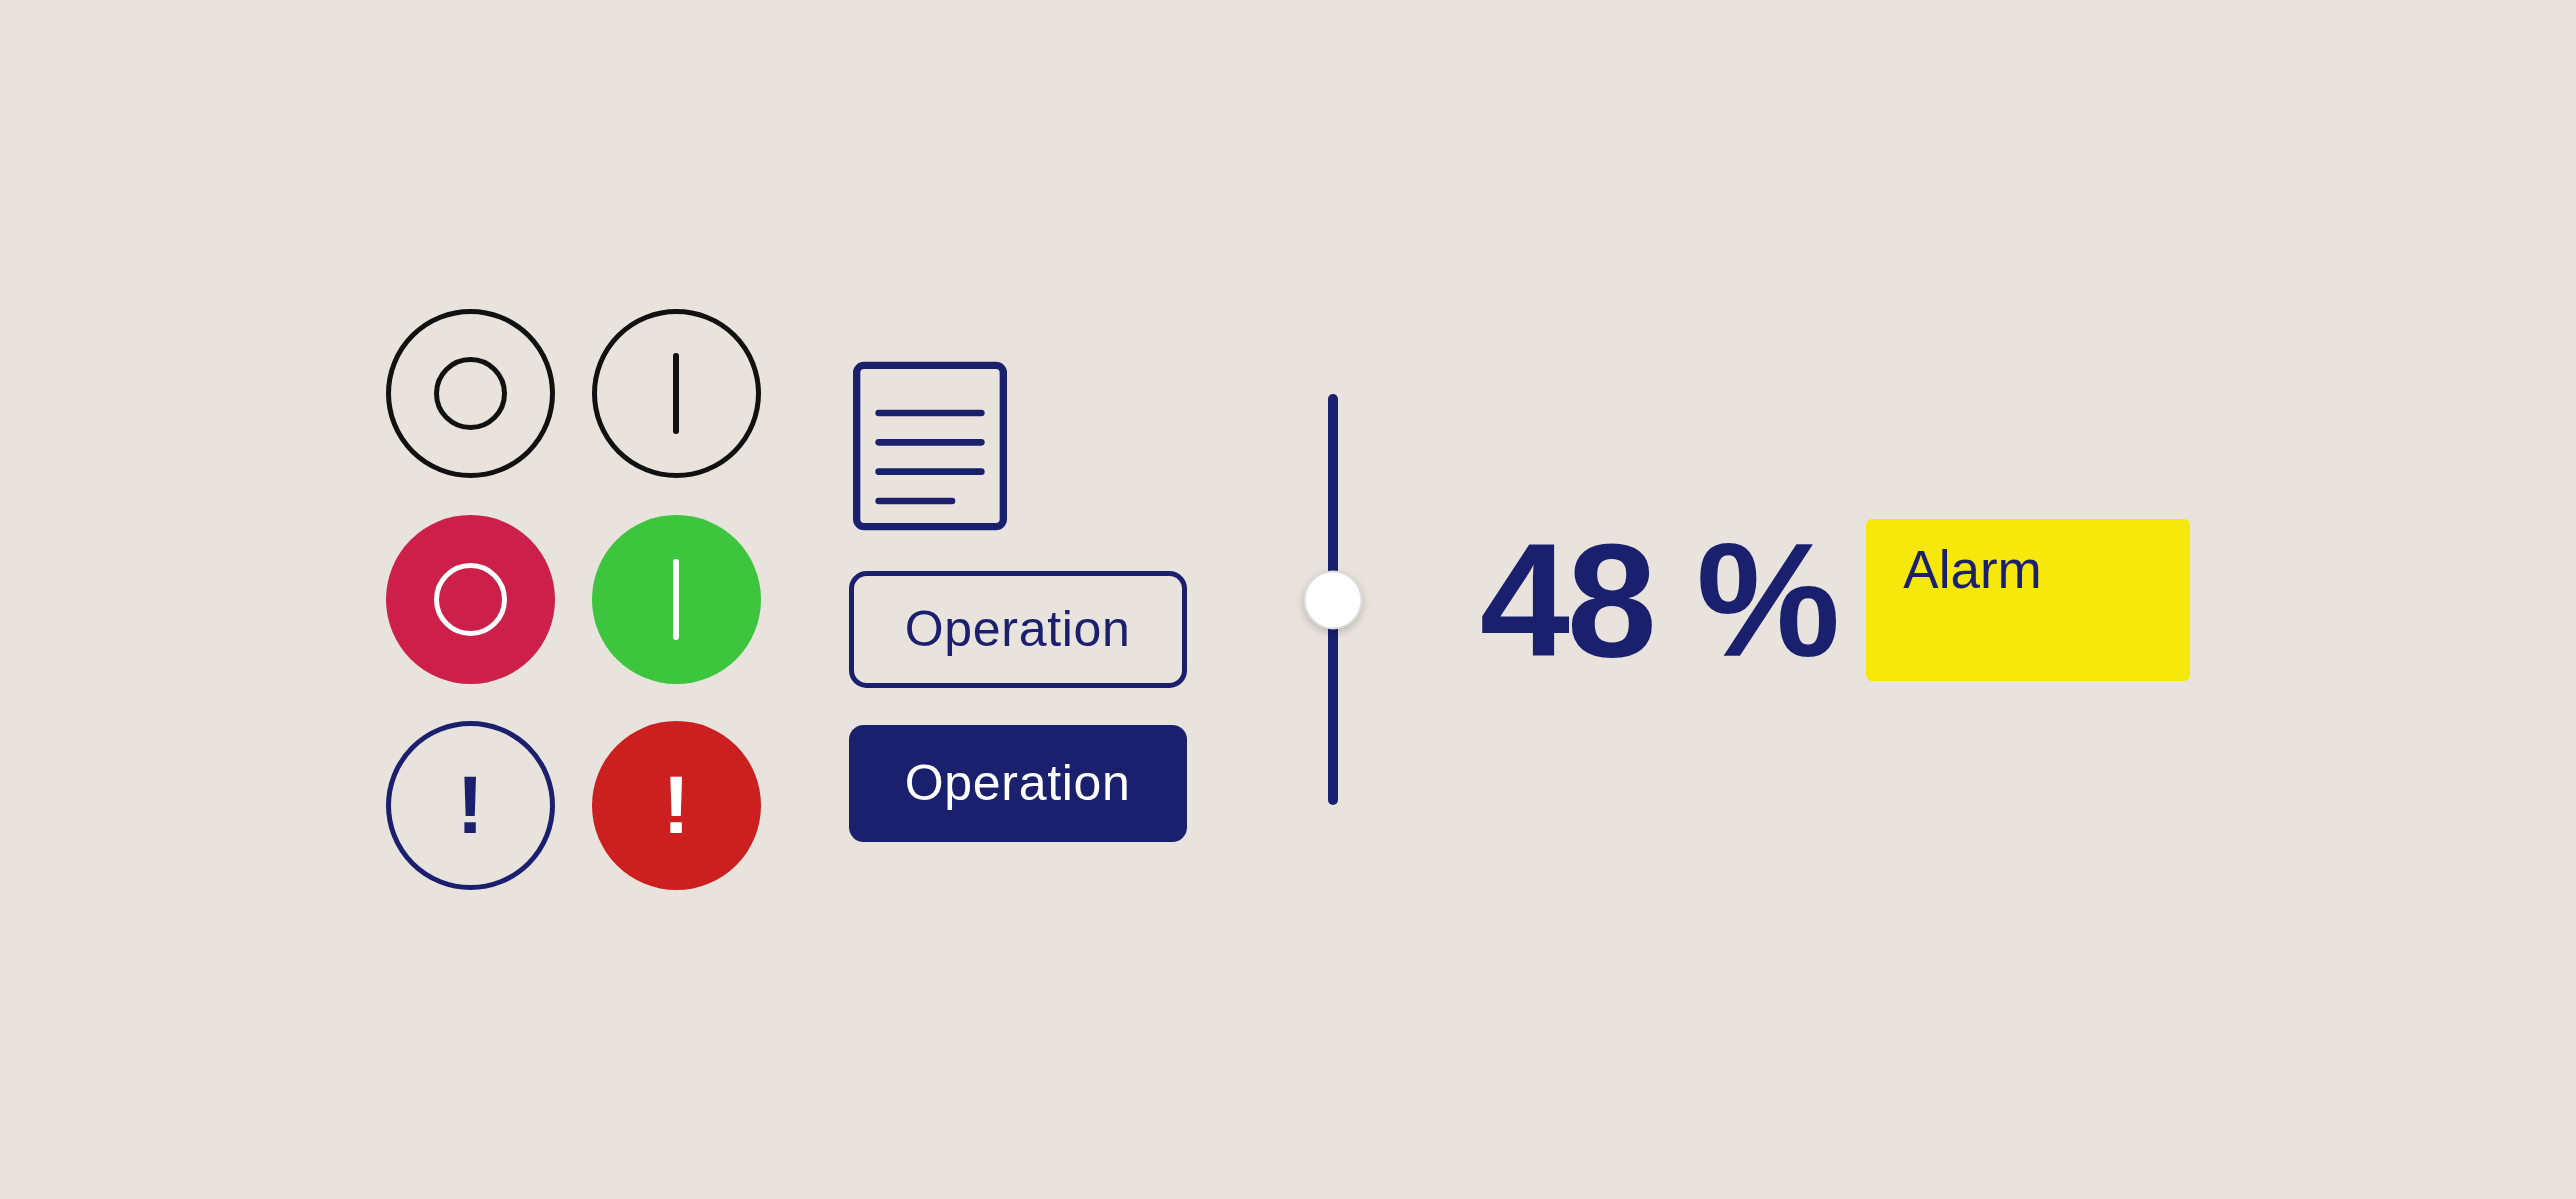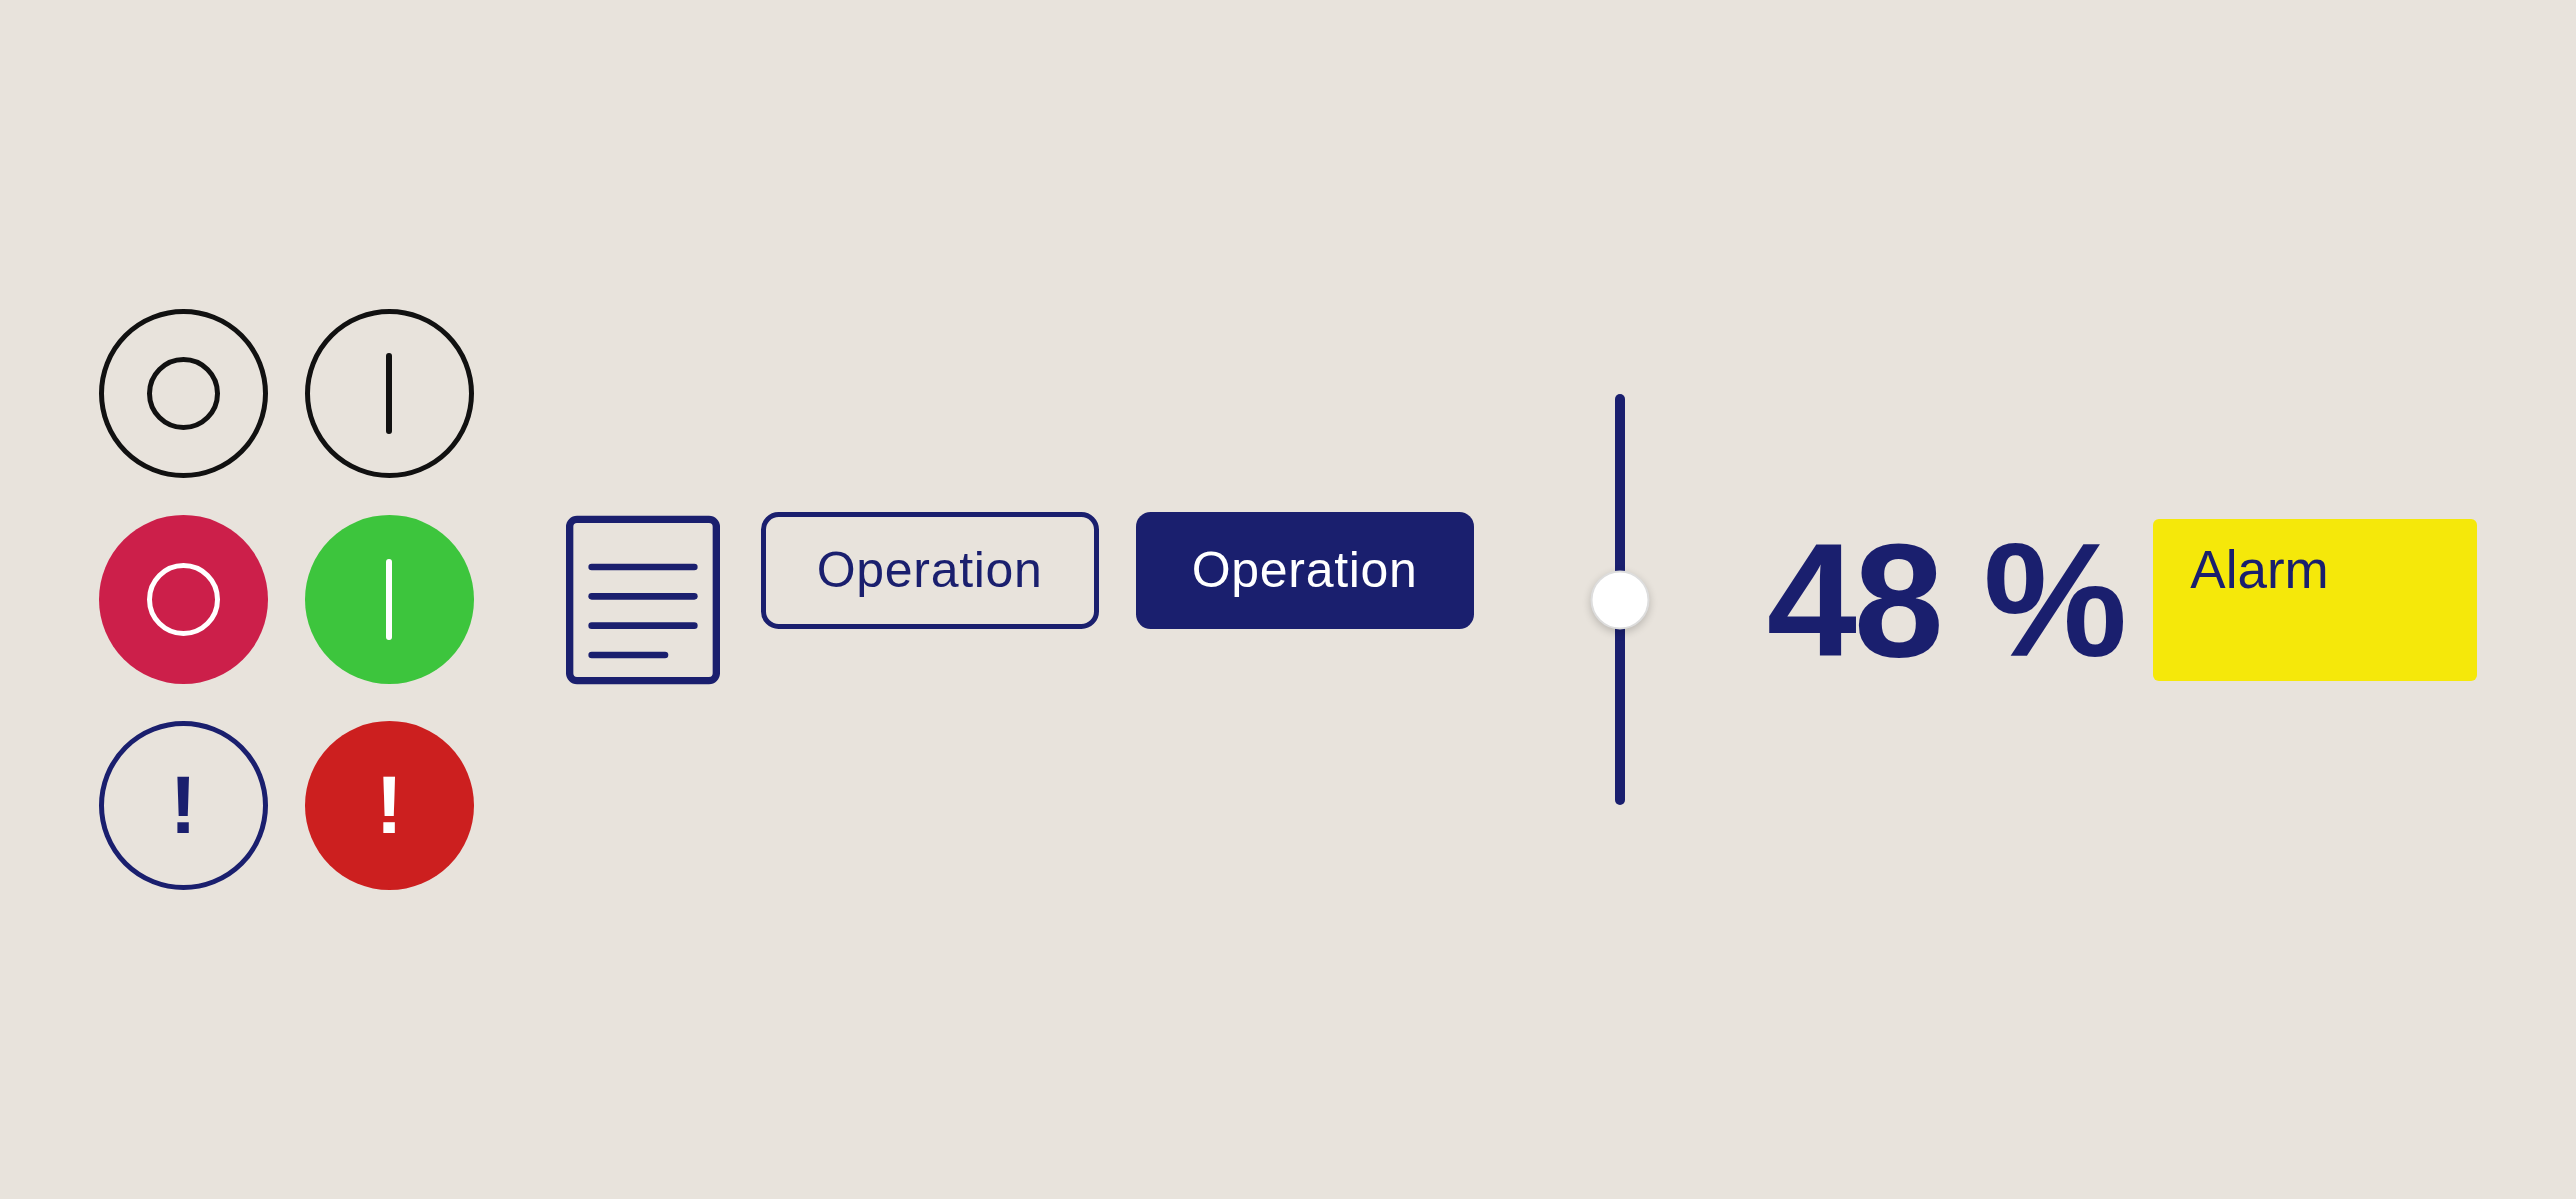--- a/index.html
+++ b/index.html
@@ -105,21 +105,21 @@
       border: none;
     }
 
     .exclaim-white {
       color: #fff;
     }
 
     
     .middle-section {
       display: flex;
-      flex-direction: row;
+      flex-direction: column;
       align-items: flex-start;
       gap: 37px;
     }
 
     .document-icon {
       width: 162px;
       height: 176px;
     }
 
     .op-button-outline {

